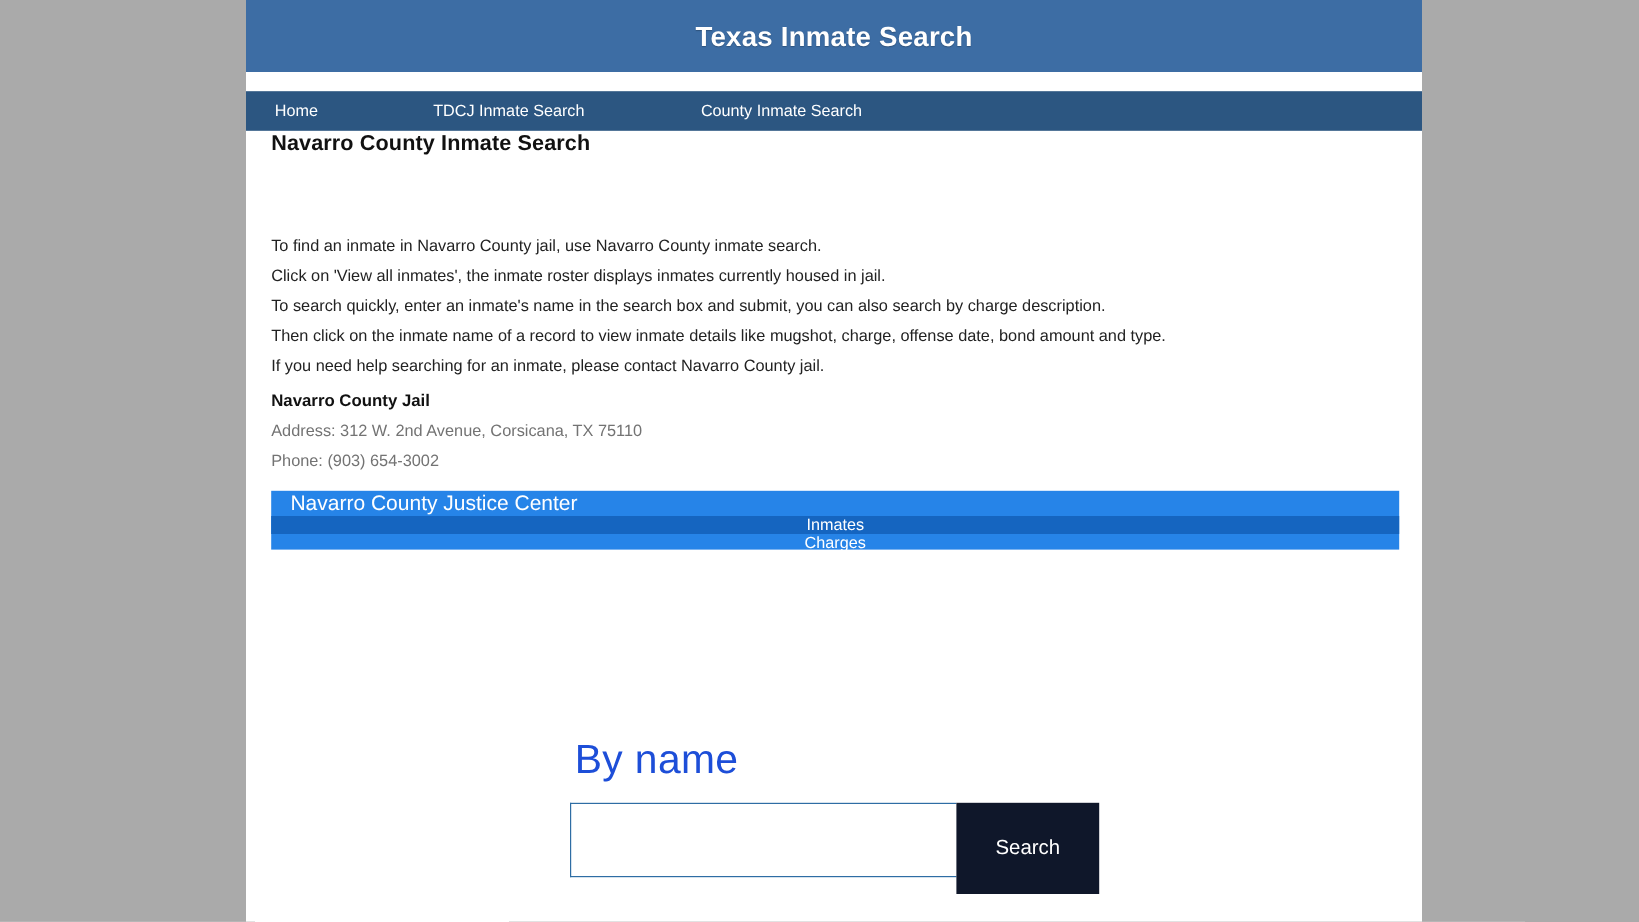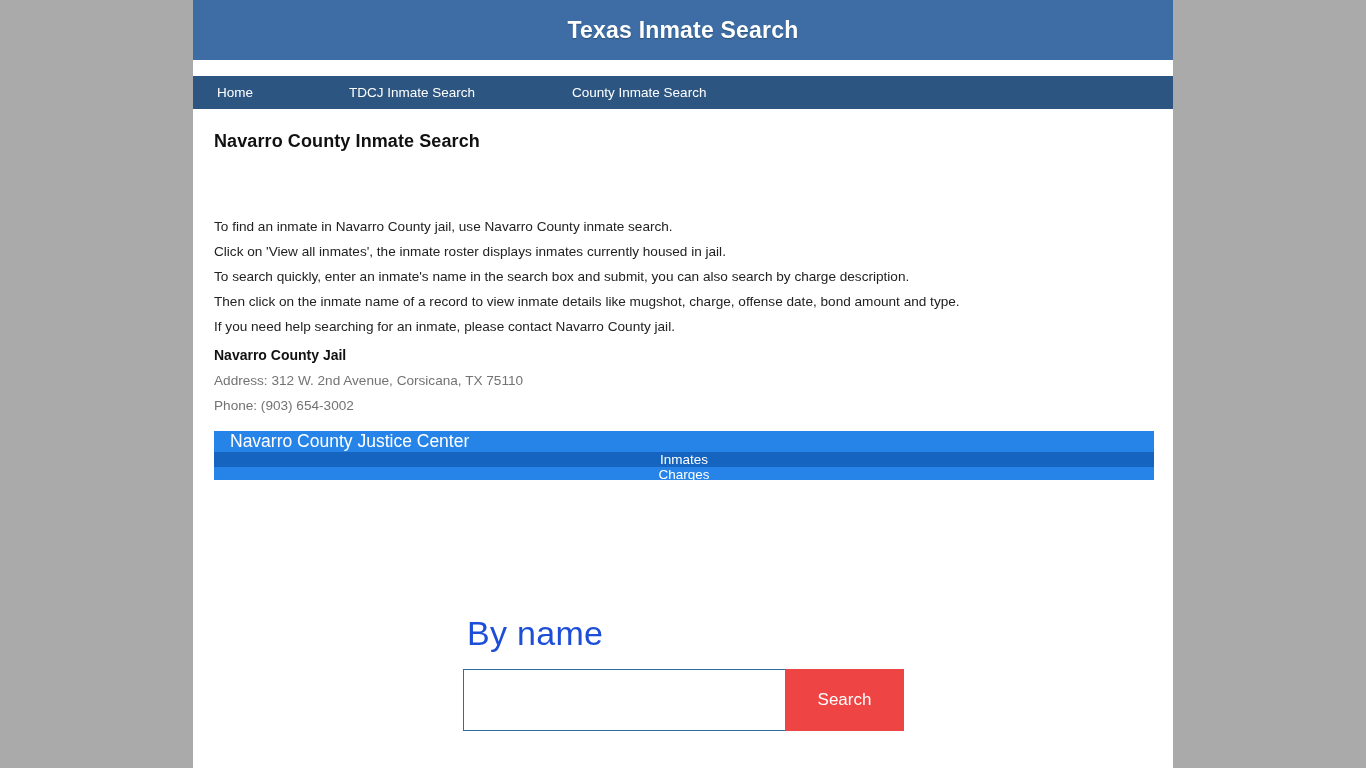--- a/index.html
+++ b/index.html
@@ -8,21 +8,21 @@
     margin: 0;
     padding: 0;
     width: 1366px;
     height: 768px;
     overflow: hidden;
     background: #aaaaaa;
     font-family: "Liberation Sans", sans-serif;
   }
   .page {
     position: absolute;
-    left: 193px;
+    left: 205px;
     top: 0;
     width: 980px;
     height: 768px;
     background: #ffffff;
   }
   
   .site-header {
     height: 60px;
     background: #3d6da4;
     display: flex;
@@ -55,21 +55,20 @@
   }
   .nav-item.home { margin-right: 84px; }
   .nav-item.tdcj { margin-right: 85px; }
   
   .content {
     padding: 0 21px;
     position: relative;
   }
   .page-heading {
     margin: 0;
-    padding-top: 22px;
     font-size: 18px;
     font-weight: bold;
     color: #111111;
     letter-spacing: 0.1px;
   }
   .gap-block {
     height: 62px;
   }
   .intro-line {
     font-size: 13.6px;
@@ -152,22 +151,22 @@
     border-right: none;
     background: #ffffff;
     outline: none;
     font-size: 16px;
     font-family: "Liberation Sans", sans-serif;
     padding: 0 10px;
     color: #333333;
   }
   .search-button {
     width: 119px;
-    height: 62px;
-    background: #ef4444;
+    height: 76px;
+    background: #0f172a;
     border: none;
     color: #ffffff;
     font-size: 17px;
     font-family: "Liberation Sans", sans-serif;
     font-weight: 400;
     cursor: pointer;
   }
 </style>
 </head>
 <body>

